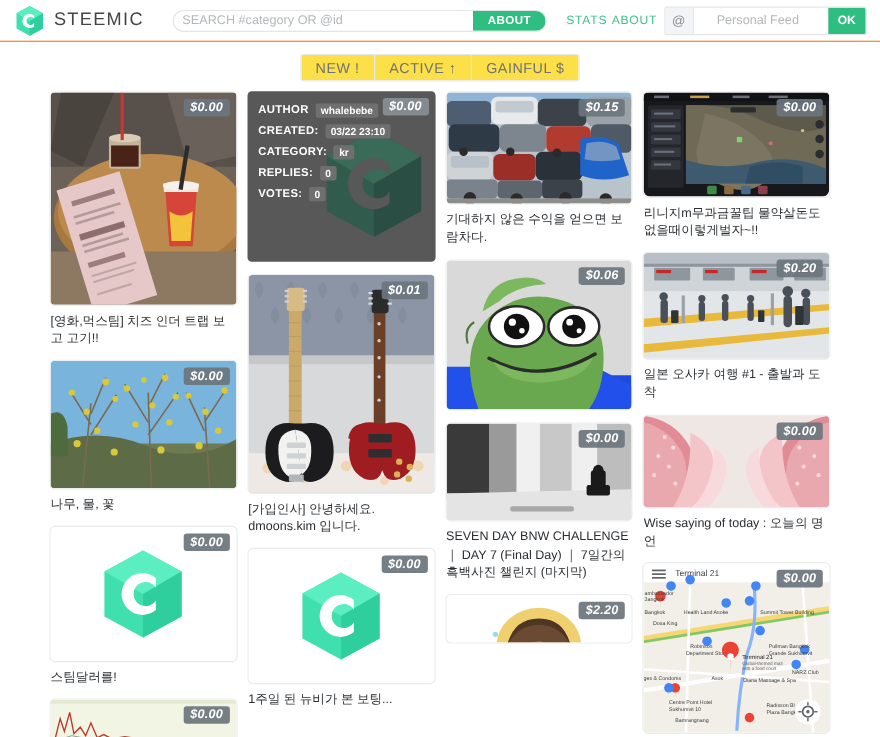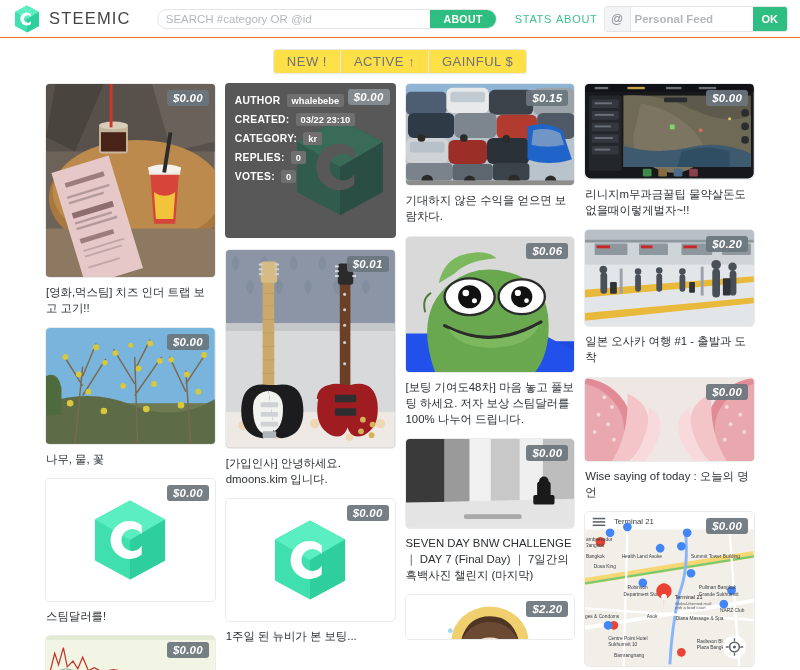--- a/index.html
+++ b/index.html
@@ -46,22 +46,22 @@
   }
   .feed-wrap {
     margin-left: auto; display: flex; height: 26px;
     border: 1px solid #e3e5e6; border-radius: 3px; overflow: hidden;
   }
   .feed-at {
     width: 26px; display: flex; align-items: center; justify-content: center;
     background: #f3f4f5; color: #8a8f93; font-size: 12px; border-right: 1px solid #e3e5e6;
   }
   .feed-input {
-    width: 122px; border: none; outline: none; padding: 0 4px;
-    font-size: 11.5px; color: #666; font-family: inherit; font-weight: bold;
+    width: 122px; border: none; outline: none; padding: 0 21px;
+    font-size: 11.5px; color: #666; font-family: inherit;
   }
   .feed-input::placeholder { color: #b4b8bb; }
   .feed-ok {
     border: none; background: #2fbe81; color: #fff; font-size: 11px;
     font-weight: 700; padding: 0 9px; cursor: pointer; font-family: inherit;
   }
 
   
   .tabs-row { display: flex; justify-content: center; padding: 11px 0 9px; }
   .tabs { display: flex; border: 1px solid #e6e8ea; border-radius: 3px; overflow: hidden; }
@@ -473,21 +473,20 @@
           <circle cx="120" cy="62" r="11" fill="#111"></circle>
           <circle cx="62" cy="58" r="3.4" fill="#fff"></circle>
             <circle cx="71" cy="66" r="2.6" fill="#fff"></circle>
           <circle cx="116" cy="58" r="3.2" fill="#fff"></circle>
             <circle cx="125" cy="66" r="2.4" fill="#fff"></circle>
           <path d="M40,92 q48,26 100,-4" fill="none" stroke="#2b2b2b" stroke-width="3.2" stroke-linecap="round"></path>
           <path d="M44,95 q46,24 94,-4 q-8,22 -48,24 q-36,0 -46,-20 Z" fill="#7cb85e"></path>
           <path d="M26,58 q-10,6 -6,20" fill="none" stroke="#4d7a37" stroke-width="2"></path>
         </svg>
       </div>
-      <div class="caption">[보팅 기여도48차] 마음 놓고 풀보팅 하세요. 저자 보상 스팀달러를 100% 나누어 드립니다.</div>
     </div>
 
     <div class="card">
       <div class="thumb">
         <span class="payout">$0.00</span>
         <svg class="pic" viewBox="0 0 175 92">
           <rect width="175" height="92" fill="#dcdcdc"></rect>
           <rect x="0" y="0" width="40" height="72" fill="#3a3a3a"></rect>
           <rect x="40" y="0" width="26" height="72" fill="#9a9a9a"></rect>
           <rect x="66" y="0" width="22" height="72" fill="#f0f0f0"></rect>

